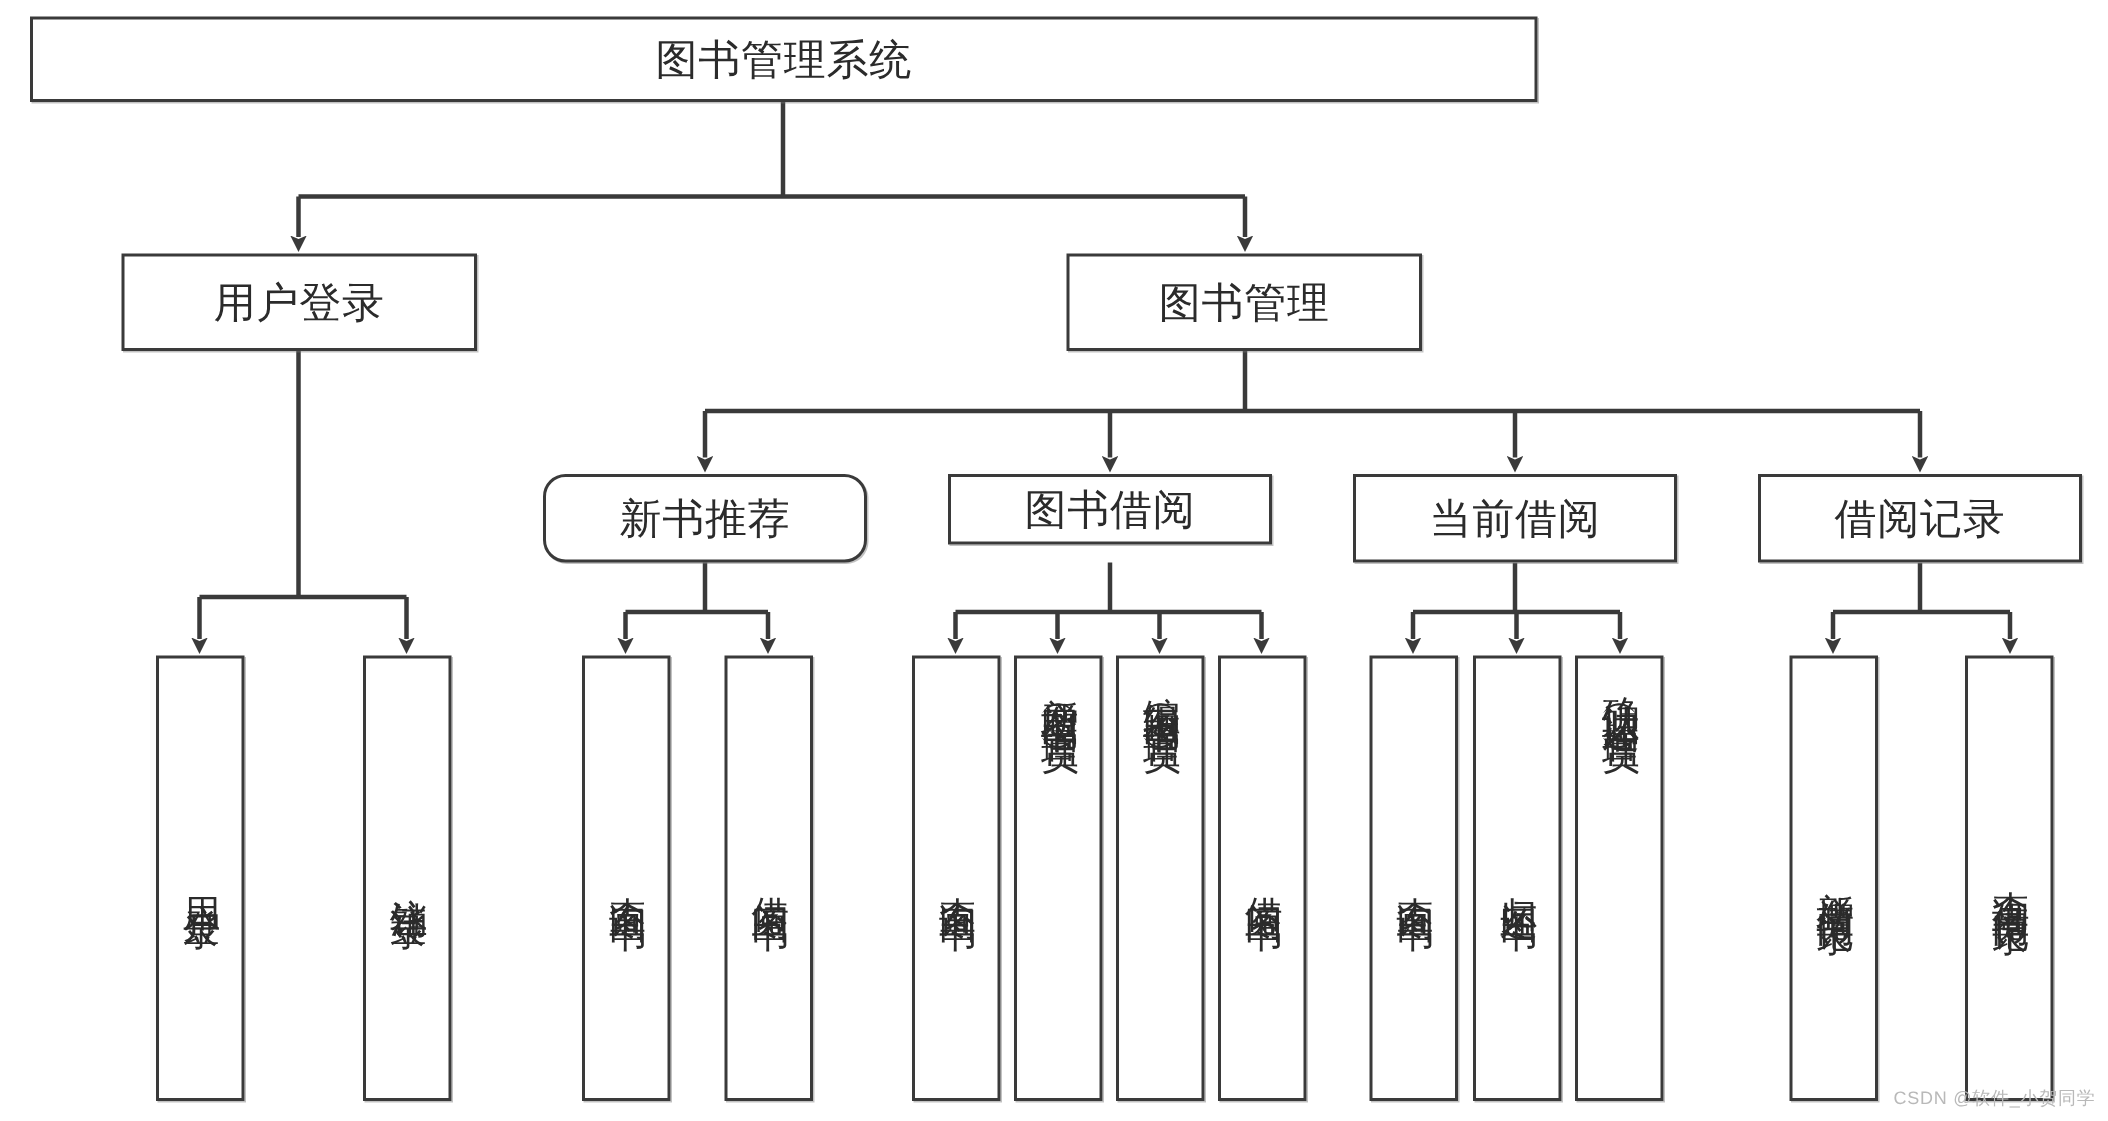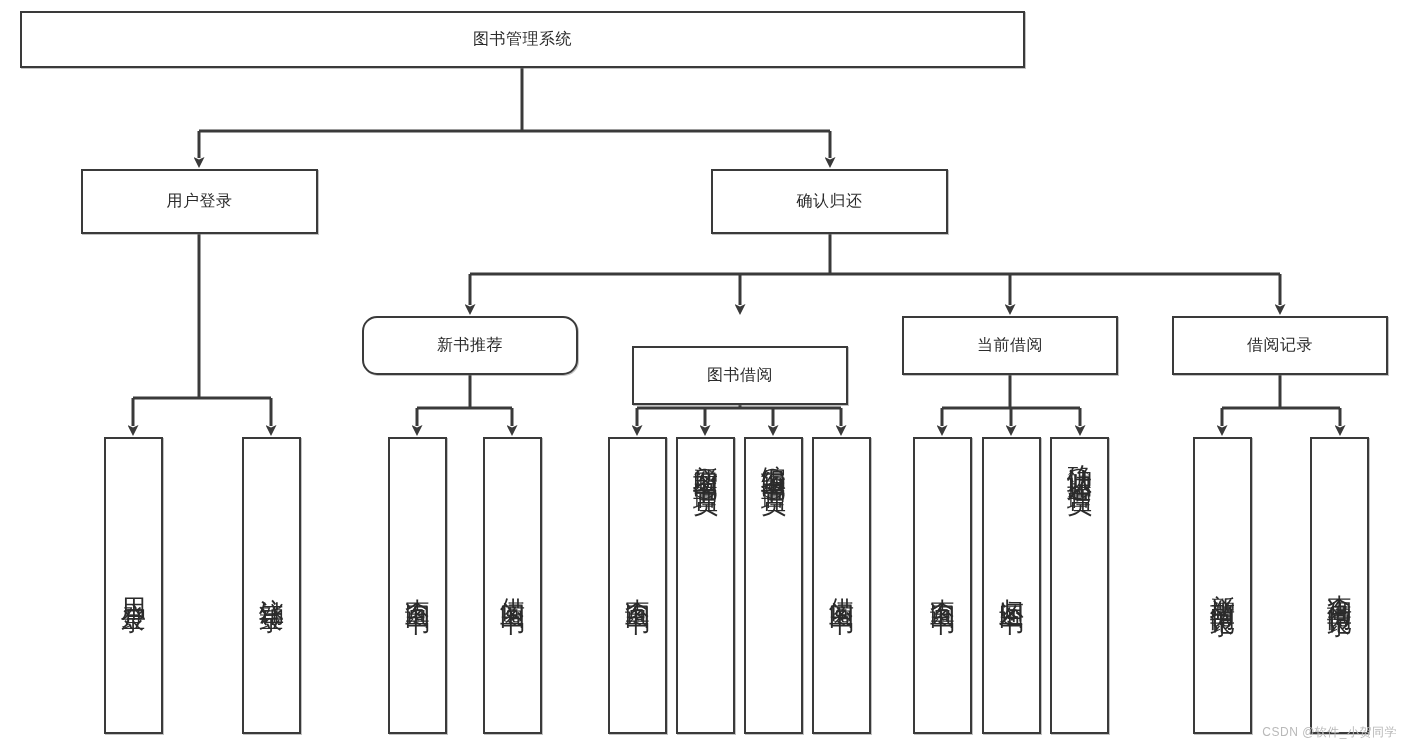--- a/index.html
+++ b/index.html
@@ -37,21 +37,21 @@
     color: #2b2b2b;
     box-shadow: 1px 1px 0 rgba(120,120,120,0.45);
   }
   .node .label {
     display: block;
     text-align: center;
     line-height: 1.05;
     white-space: nowrap;
   }
   .node.horiz .label {
-    font-size: 16px;
+    font-size: 28px;
     letter-spacing: 0.5px;
   }
   .node.vert {
     align-items: flex-start;
     padding-top: 6px;
   }
   .node.vert .label {
     writing-mode: vertical-rl;
     text-orientation: upright;
     font-size: 25px;
@@ -129,27 +129,27 @@
   </svg>
 
   <div class="node horiz" id="node-root" style="left: 20px; top: 11px; width: 1005px; height: 57px;">
     <span class="label">图书管理系统</span>
   </div>
 
   <div class="node horiz" id="node-l2-0" style="left: 81px; top: 169px; width: 237px; height: 65px;">
     <span class="label">用户登录</span>
   </div>
   <div class="node horiz" id="node-l2-1" style="left: 711px; top: 169px; width: 237px; height: 65px;">
-    <span class="label">确认归还</span>
+    <span class="label">图书管理</span>
   </div>
 
   <div class="node horiz" id="node-l3-0" style="left: 362px; top: 316px; width: 216px; height: 59px; border-radius: 15px;">
     <span class="label">新书推荐</span>
   </div>
-  <div class="node horiz" id="node-l3-1" style="left: 632px; top: 316px; width: 216px; height: 59px; margin-top: 30px;">
+  <div class="node horiz" id="node-l3-1" style="left: 632px; top: 316px; width: 216px; height: 47px;">
     <span class="label">图书借阅</span>
   </div>
   <div class="node horiz" id="node-l3-3" style="left: 1172px; top: 316px; width: 216px; height: 59px;">
     <span class="label">借阅记录</span>
   </div>
   <div class="node horiz" id="node-l3-2" style="left: 902px; top: 316px; width: 216px; height: 59px;">
     <span class="label">当前借阅</span>
   </div>
 
   <div class="node vert centered" id="node-leaf-0" style="left: 104px; top: 437px; width: 59px; height: 297px;">

